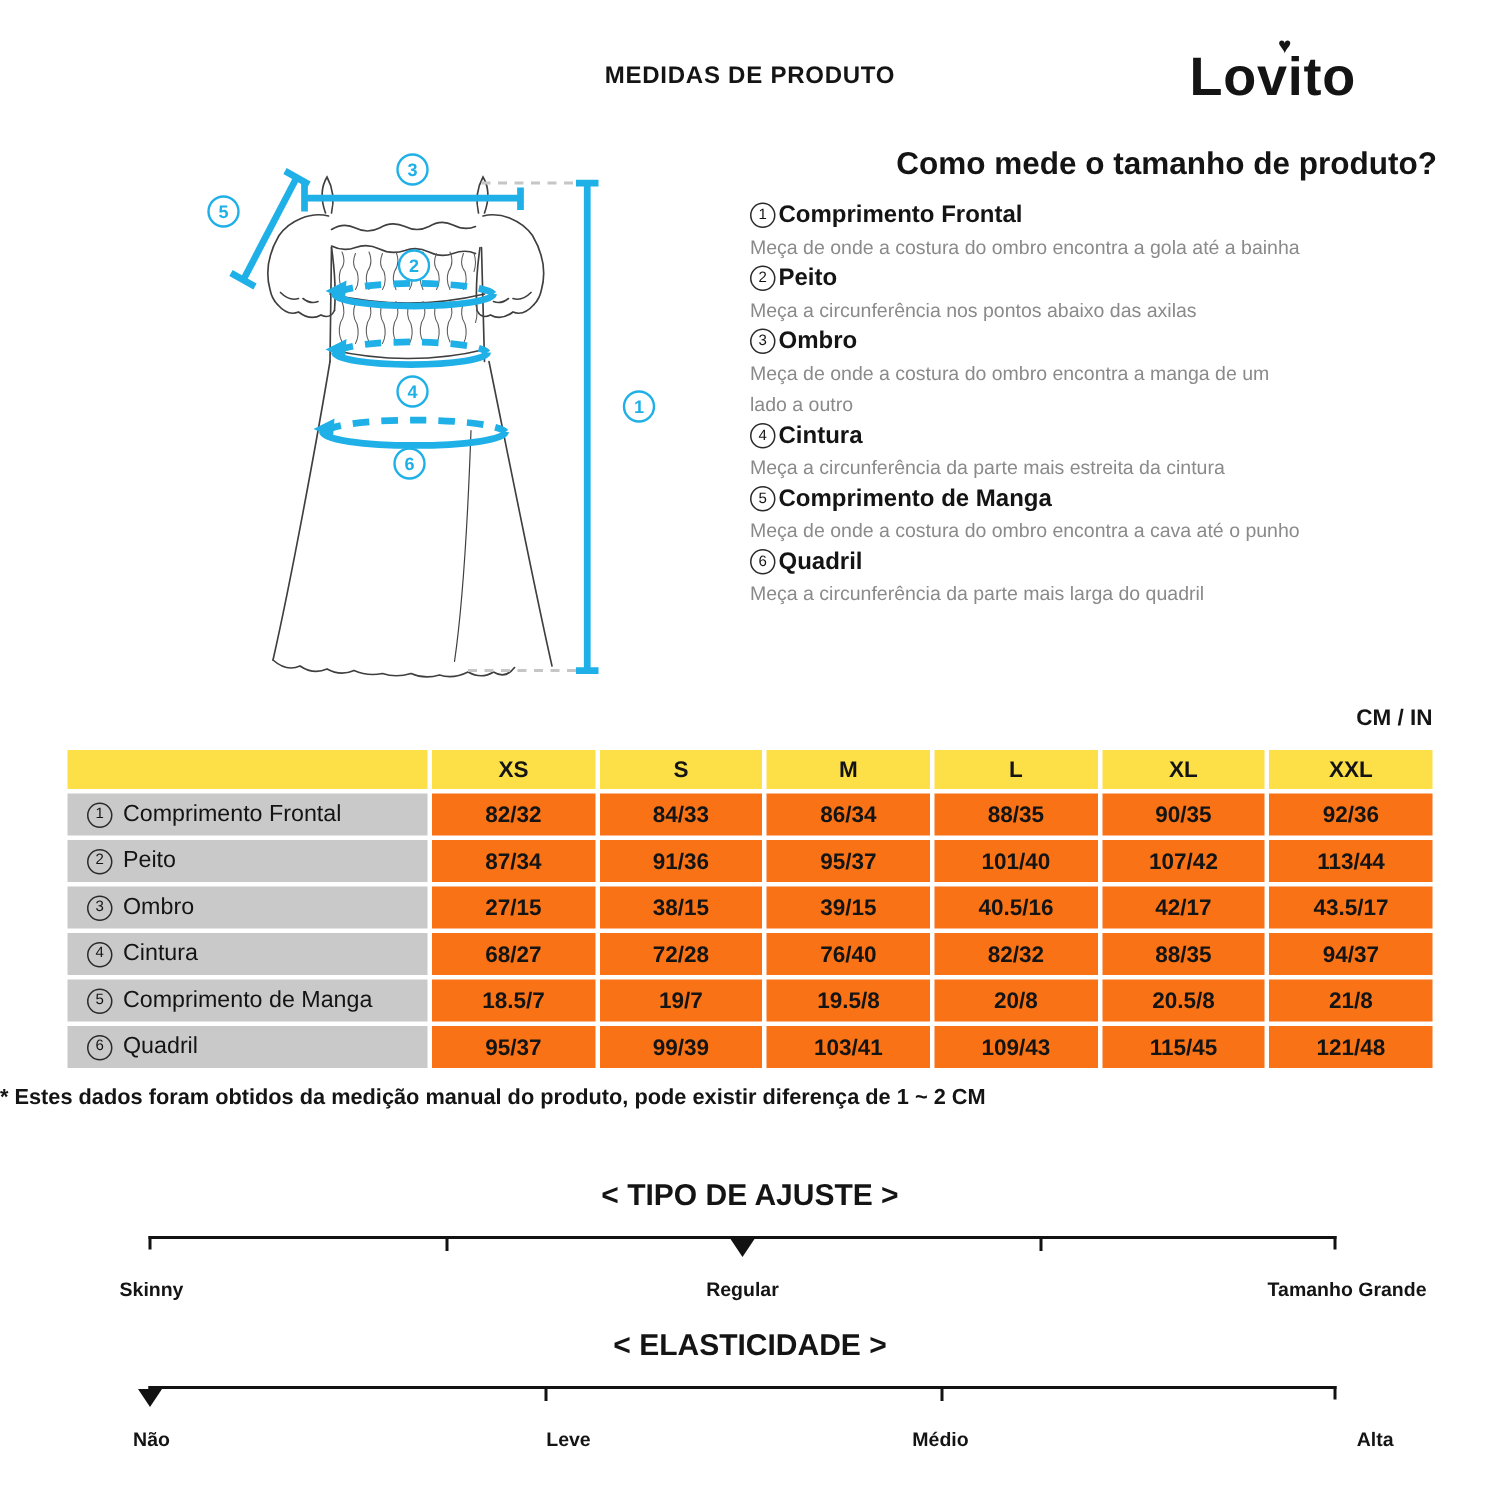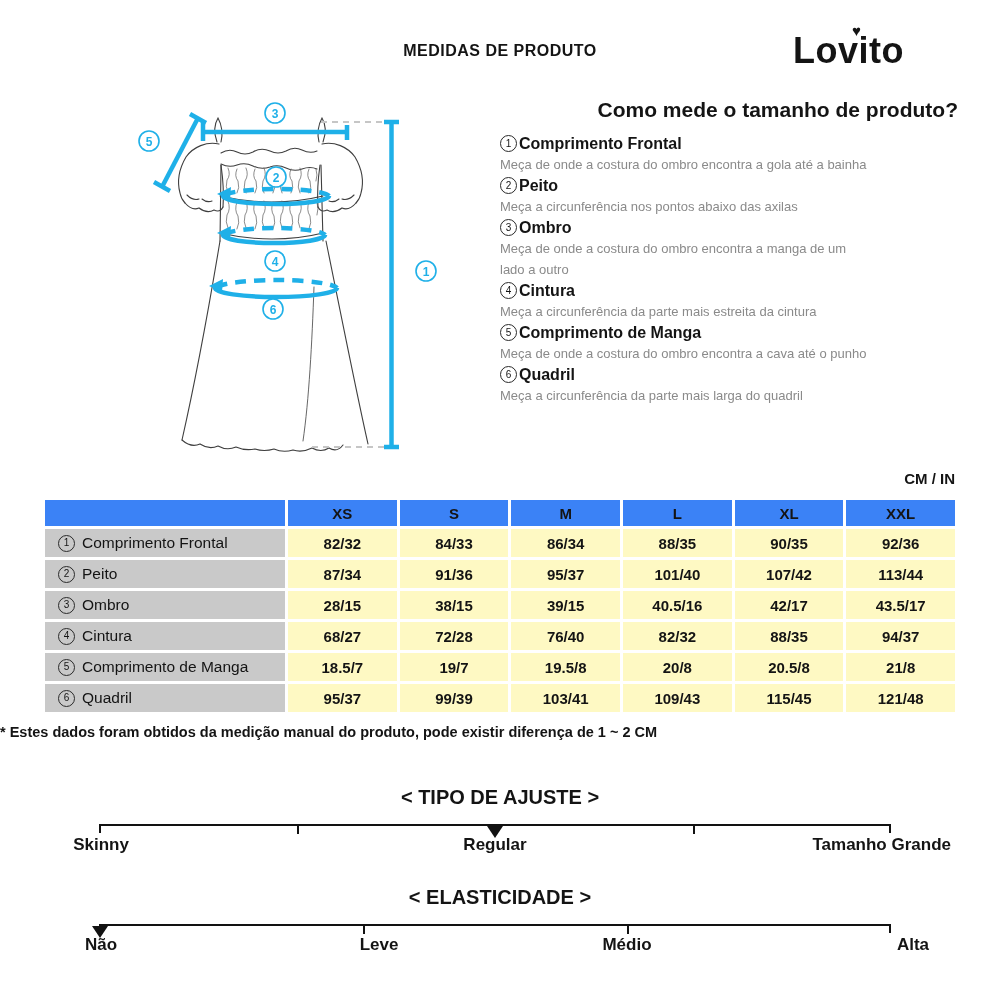--- a/index.html
+++ b/index.html
@@ -24,37 +24,37 @@
     display:inline-flex;flex:none;width:15px;height:15px;border:1px solid #2a2a2a;border-radius:50%;
     align-items:center;justify-content:center;font-size:10px;font-weight:normal;line-height:1;
   }
 
   
   .units{top:470px;right:45px;font-size:15px;font-weight:bold;}
   .size-table{
     left:45px;top:500px;width:910px;display:grid;
     grid-template-columns:240px repeat(6,1fr);grid-template-rows:26px repeat(6,28px);gap:3px;
   }
-  .st-cell{display:flex;align-items:center;justify-content:center;background:#fef9c3;font-size:15px;font-weight:bold;}
-  .st-head{background:#3b82f6;}
+  .st-cell{display:flex;align-items:center;justify-content:center;background:#f97316;font-size:15px;font-weight:bold;}
+  .st-head{background:#fde047;}
   .st-label{background:#c9c9c9;justify-content:flex-start;padding-left:13px;gap:7px;font-weight:normal;font-size:15.5px;}
   .footnote{left:0;right:0;top:724px;font-size:14.5px;font-weight:bold;}
 
   
   .scale{left:45px;width:910px;}
   .scale-title{text-align:center;font-size:20px;font-weight:bold;margin:0;}
   .track{position:relative;margin:15px 64px 0 54px;height:2px;background:#121212;}
   .tick{position:absolute;top:0;width:2px;background:#121212;}
   .tick.end{height:9px;}
   .tick.mid{height:10px;}
   .marker{
     position:absolute;top:2px;width:0;height:0;transform:translateX(-50%);
     border-left:8px solid transparent;border-right:8px solid transparent;border-top:12px solid #121212;
   }
-  .scale-labels{position:relative;height:22px;margin-top:9px;font-size:17px;font-weight:bold;}
+  .scale-labels{position:relative;height:22px;margin-top:26px;font-size:13px;font-weight:bold;}
   .scale-labels span{position:absolute;white-space:nowrap;}
   .lbl-center{transform:translateX(-50%);}
 </style>
 </head>
 <body>
 
 <div class="abs page-title">MEDIDAS DE PRODUTO</div>
 <div class="abs brand">
   <span>Lovito</span>
   <span class="heart">♥</span>
@@ -217,21 +217,21 @@
   <div class="st-cell">91/36</div>
   <div class="st-cell">95/37</div>
   <div class="st-cell">101/40</div>
   <div class="st-cell">107/42</div>
   <div class="st-cell">113/44</div>
 
   <div class="st-cell st-label">
       <span class="cnum">3</span>
       <span>Ombro</span>
     </div>
-  <div class="st-cell">28/15</div>
+  <div class="st-cell">27/15</div>
   <div class="st-cell">38/15</div>
   <div class="st-cell">39/15</div>
   <div class="st-cell">40.5/16</div>
   <div class="st-cell">42/17</div>
   <div class="st-cell">43.5/17</div>
 
   <div class="st-cell st-label">
       <span class="cnum">4</span>
       <span>Cintura</span>
     </div>

